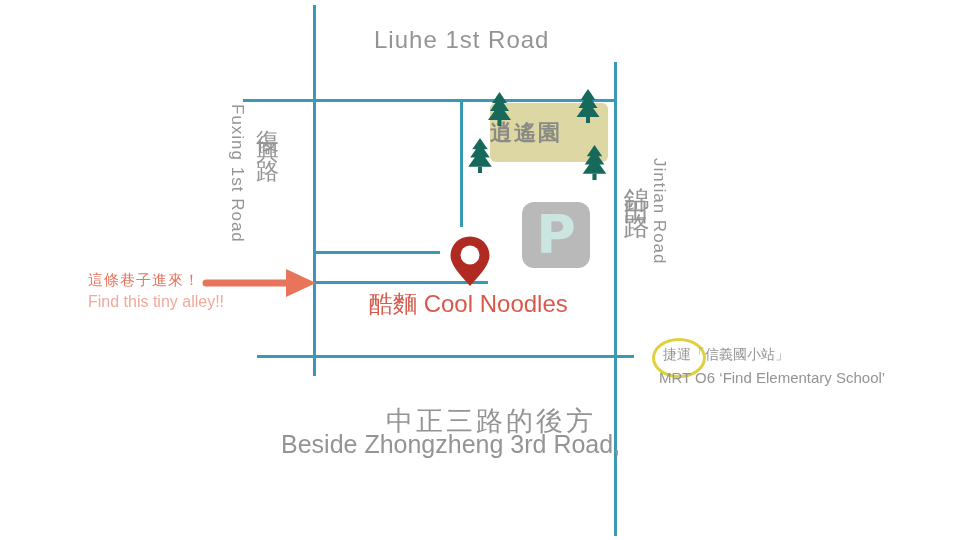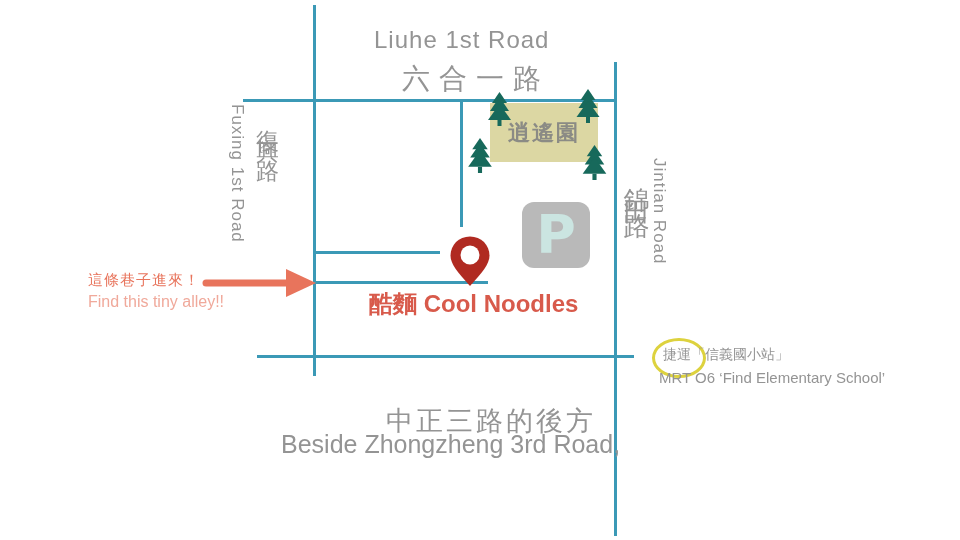--- a/index.html
+++ b/index.html
@@ -27,36 +27,36 @@
   .v-zh{writing-mode:vertical-rl;text-orientation:upright;color:var(--text-gray);}
   .v-en{writing-mode:vertical-rl;color:var(--text-gray);}
 
   .liuhe-en{left:374px;top:26px;font-size:24px;letter-spacing:1px;}
   .liuhe-zh{left:402px;top:60px;font-size:28px;letter-spacing:9px;}
   .fuxing-en{left:227px;top:104px;font-size:17px;letter-spacing:1px;}
   .fuxing-zh{left:253px;top:112px;font-size:23px;letter-spacing:10px;}
   .jintian-zh{left:620px;top:167px;font-size:26px;letter-spacing:13px;}
   .jintian-en{left:649px;top:158px;font-size:17px;letter-spacing:1px;}
 
-  .park{position:absolute;left:490px;top:103px;width:108px;height:59px;
-        background:var(--park-fill);display:flex;align-items:center;justify-content:center;}
+  .park{position:absolute;left:490px;top:103px;width:118px;height:59px;
+        background:var(--park-fill);display:flex;align-items:center;border-radius:6px;}
   .park-label{font-size:22px;font-weight:bold;color:#8b8b85;letter-spacing:2px;}
   .tree polygon,.tree rect{fill:var(--tree);}
 
   .parking{position:absolute;left:522px;top:202px;width:68px;height:66px;
            background:var(--parking-bg);border-radius:12px;
            display:flex;align-items:center;justify-content:center;}
   .parking span{font-family:"DejaVu Sans",sans-serif;font-weight:bold;font-size:54px;
                 color:var(--parking-letter);line-height:1;}
 
   .pin-body{fill:var(--pin);}
   .arrow-line{stroke:var(--accent-salmon);stroke-width:7;stroke-linecap:round;}
   .arrow-head{fill:var(--accent-salmon);}
 
-  .dest{left:369px;top:288px;font-size:24px;font-weight:bold;color:var(--destination-red);}
+  .dest{left:369px;top:288px;font-size:24px;font-weight:normal;color:var(--destination-red);}
   .alley-zh{left:88px;top:271px;font-size:15px;color:var(--accent-salmon);letter-spacing:1px;}
   .alley-en{left:88px;top:293px;font-size:16px;color:var(--accent-salmon-light);}
 
   .bottom-zh{left:386px;top:377px;font-size:27px;color:var(--text-gray);letter-spacing:3px;margin-top:26px;}
   .bottom-en1{left:281px;top:414px;font-size:25px;color:var(--text-gray);margin-top:16px;}
   .bottom-en2{left:281px;top:444px;font-size:25px;color:var(--text-gray);}
 
   .mrt-ellipse{position:absolute;left:652px;top:338px;width:48px;height:34px;
                border:3px solid var(--mrt-circle-yellow);border-radius:50%;}
   .mrt-zh{left:663px;top:346px;font-size:14px;color:var(--text-gray);}
@@ -112,21 +112,20 @@
     <path class="pin-body" d="M23 1.5 C11.7 1.5 3.5 10 3.5 20.6 C3.5 28.9 10.4 37.3 23 51 C35.6 37.3 42.5 28.9 42.5 20.6 C42.5 10 34.3 1.5 23 1.5 Z"></path>
     <circle cx="23" cy="20" r="9.5" fill="#ffffff"></circle>
   </svg>
 
   <svg class="abs" style="left:201px;top:267px;" width="116" height="32" viewBox="0 0 116 32">
     <line class="arrow-line" x1="5" y1="16" x2="90" y2="16"></line>
     <polygon class="arrow-head" points="85,2 115,16 85,30"></polygon>
   </svg>
 
   <div class="t gray liuhe-en">Liuhe 1st Road</div>
-  <div class="t gray liuhe-zh">六合一路</div>
   <div class="t v-en fuxing-en">Fuxing 1st Road</div>
   <div class="t v-zh fuxing-zh">復興一路</div>
   <div class="t v-zh jintian-zh">錦田路</div>
   <div class="t v-en jintian-en">Jintian Road</div>
 
   <div class="t dest">酷麵 Cool Noodles</div>
 
   <div class="t alley-zh">這條巷子進來！</div>
   <div class="t alley-en">Find this tiny alley!!</div>
 

